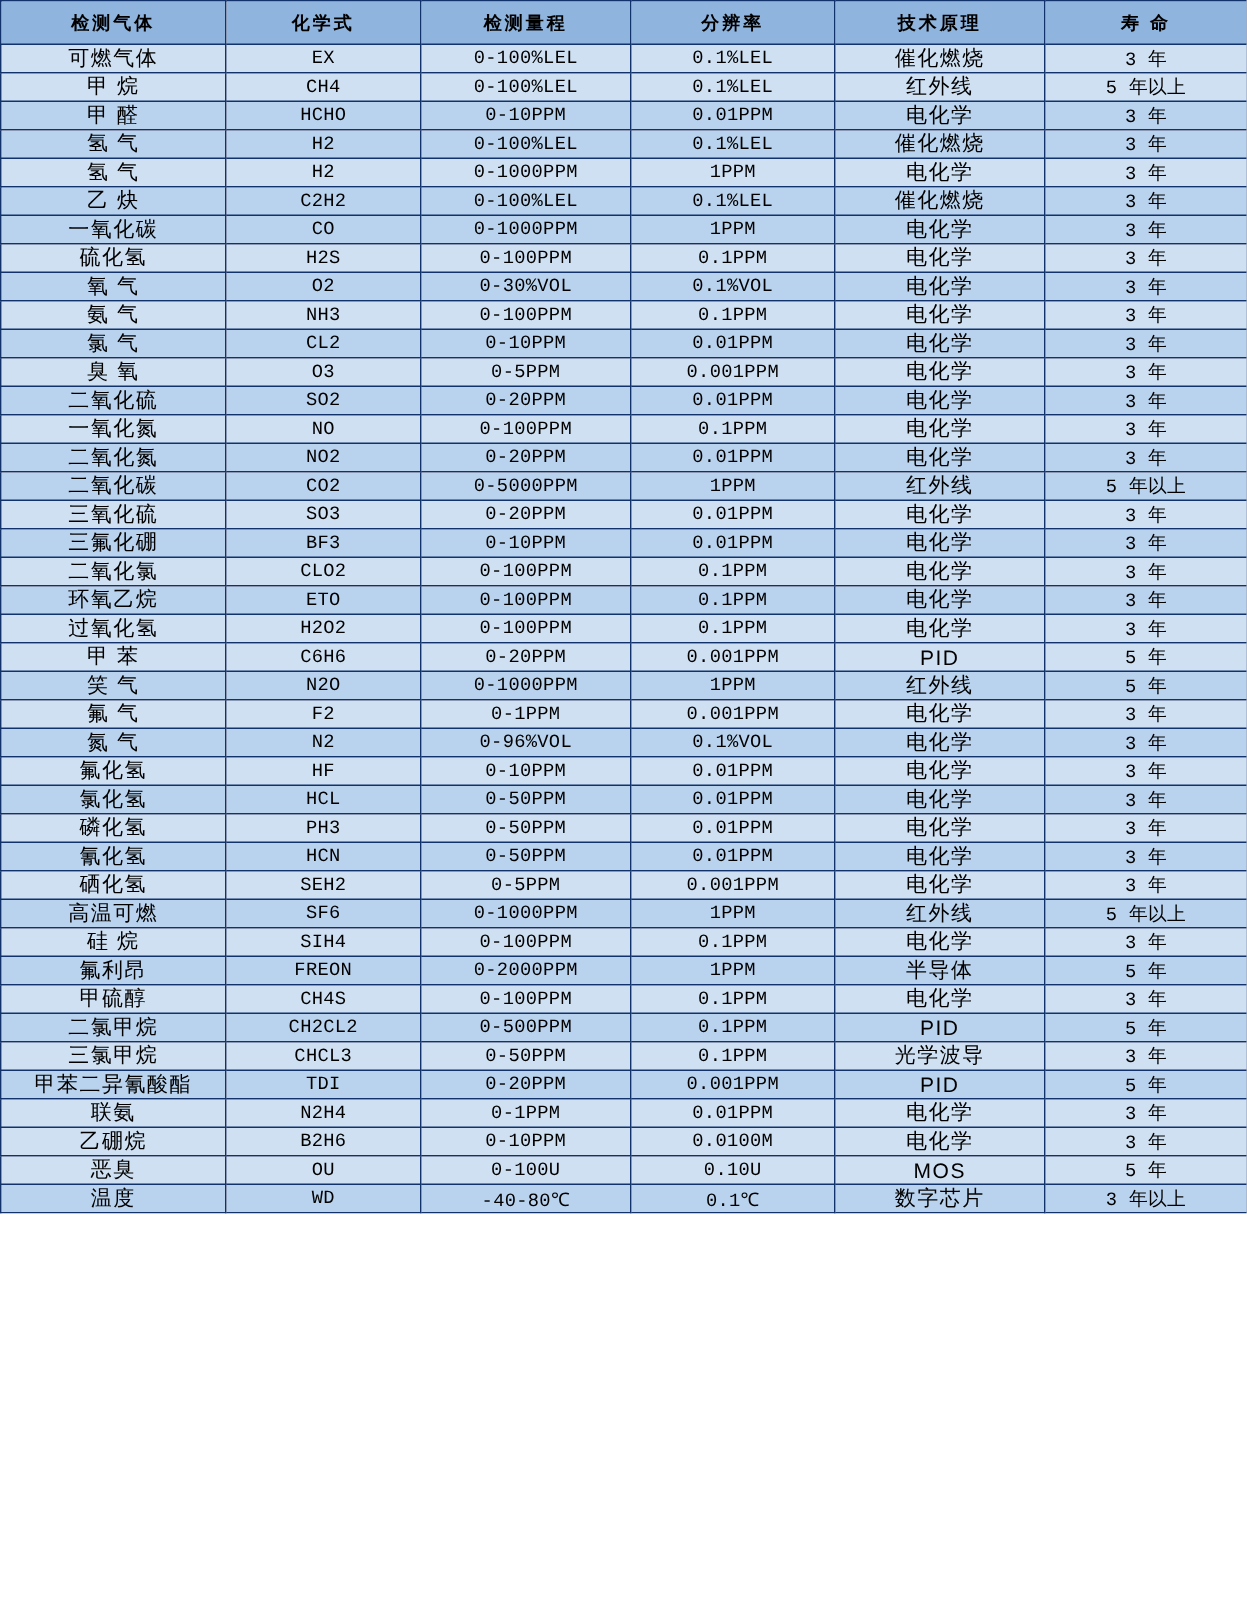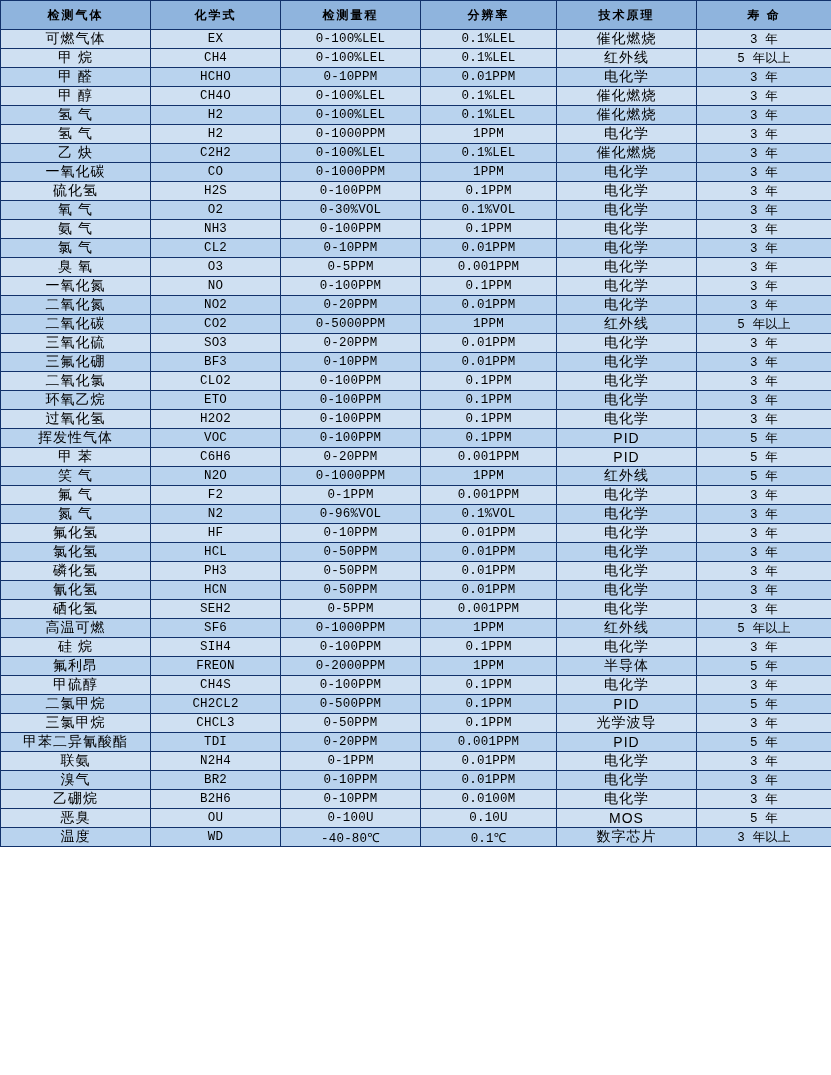--- a/index.html
+++ b/index.html
@@ -104,28 +104,20 @@
         <td class="mono">5 年以上</td>
       </tr>
       <tr class="even">
         <td class="cjk">甲 醛</td>
         <td class="mono">HCHO</td>
         <td class="mono">0-10PPM</td>
         <td class="mono">0.01PPM</td>
         <td class="cjk">电化学</td>
         <td class="mono">3 年</td>
       </tr>
-      <tr class="odd">
-        <td class="cjk">甲 醇</td>
-        <td class="mono">CH4O</td>
-        <td class="mono">0-100%LEL</td>
-        <td class="mono">0.1%LEL</td>
-        <td class="cjk">催化燃烧</td>
-        <td class="mono">3 年</td>
-      </tr>
       <tr class="even">
         <td class="cjk">氢 气</td>
         <td class="mono">H2</td>
         <td class="mono">0-100%LEL</td>
         <td class="mono">0.1%LEL</td>
         <td class="cjk">催化燃烧</td>
         <td class="mono">3 年</td>
       </tr>
       <tr class="odd">
         <td class="cjk">氢 气</td>
@@ -184,20 +176,28 @@
         <td class="mono">3 年</td>
       </tr>
       <tr class="odd">
         <td class="cjk">臭 氧</td>
         <td class="mono">O3</td>
         <td class="mono">0-5PPM</td>
         <td class="mono">0.001PPM</td>
         <td class="cjk">电化学</td>
         <td class="mono">3 年</td>
       </tr>
+      <tr class="even">
+        <td class="cjk">二氧化硫</td>
+        <td class="mono">SO2</td>
+        <td class="mono">0-20PPM</td>
+        <td class="mono">0.01PPM</td>
+        <td class="cjk">电化学</td>
+        <td class="mono">3 年</td>
+      </tr>
       <tr class="odd">
         <td class="cjk">一氧化氮</td>
         <td class="mono">NO</td>
         <td class="mono">0-100PPM</td>
         <td class="mono">0.1PPM</td>
         <td class="cjk">电化学</td>
         <td class="mono">3 年</td>
       </tr>
       <tr class="even">
         <td class="cjk">二氧化氮</td>
@@ -247,28 +247,20 @@
         <td class="cjk">电化学</td>
         <td class="mono">3 年</td>
       </tr>
       <tr class="odd">
         <td class="cjk">过氧化氢</td>
         <td class="mono">H2O2</td>
         <td class="mono">0-100PPM</td>
         <td class="mono">0.1PPM</td>
         <td class="cjk">电化学</td>
         <td class="mono">3 年</td>
-      </tr>
-      <tr class="even">
-        <td class="cjk">挥发性气体</td>
-        <td class="mono">VOC</td>
-        <td class="mono">0-100PPM</td>
-        <td class="mono">0.1PPM</td>
-        <td class="cjk">PID</td>
-        <td class="mono">5 年</td>
       </tr>
       <tr class="odd">
         <td class="cjk">甲 苯</td>
         <td class="mono">C6H6</td>
         <td class="mono">0-20PPM</td>
         <td class="mono">0.001PPM</td>
         <td class="cjk">PID</td>
         <td class="mono">5 年</td>
       </tr>
       <tr class="even">
@@ -388,28 +380,20 @@
         <td class="mono">TDI</td>
         <td class="mono">0-20PPM</td>
         <td class="mono">0.001PPM</td>
         <td class="cjk">PID</td>
         <td class="mono">5 年</td>
       </tr>
       <tr class="odd">
         <td class="cjk">联氨</td>
         <td class="mono">N2H4</td>
         <td class="mono">0-1PPM</td>
-        <td class="mono">0.01PPM</td>
-        <td class="cjk">电化学</td>
-        <td class="mono">3 年</td>
-      </tr>
-      <tr class="even">
-        <td class="cjk">溴气</td>
-        <td class="mono">BR2</td>
-        <td class="mono">0-10PPM</td>
         <td class="mono">0.01PPM</td>
         <td class="cjk">电化学</td>
         <td class="mono">3 年</td>
       </tr>
       <tr class="odd">
         <td class="cjk">乙硼烷</td>
         <td class="mono">B2H6</td>
         <td class="mono">0-10PPM</td>
         <td class="mono">0.0100M</td>
         <td class="cjk">电化学</td>

